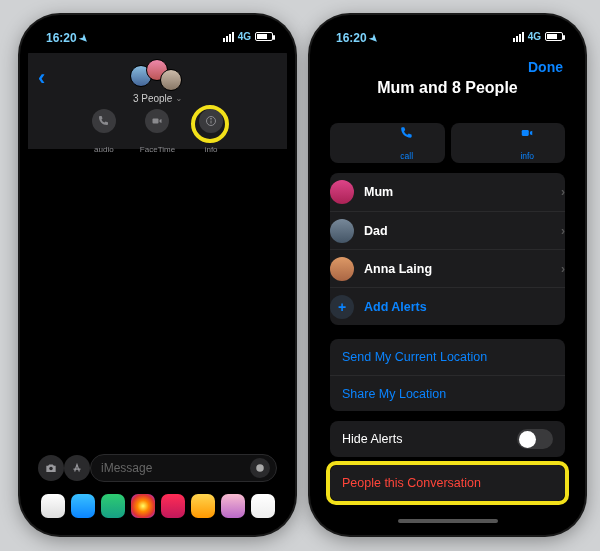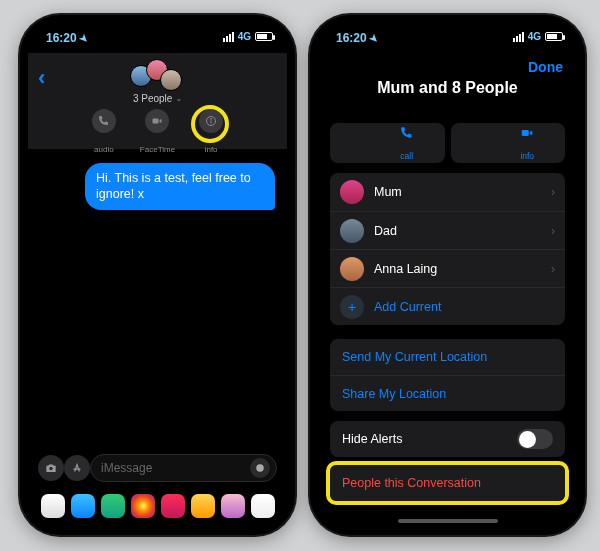--- a/index.html
+++ b/index.html
@@ -62,21 +62,21 @@
   
   .done{ position:absolute; right:14px; top:36px; color:#0a84ff; font-size:14px; font-weight:600;}
   .sheet-title{ position:absolute; left:0; right:0; top:56px; text-align:center; color:#fff; font-size:16px; font-weight:600;}
   .sheet-sub{ position:absolute; left:0; right:0; top:76px; text-align:center; color:#0a84ff; font-size:11px;}
   .actions{ position:absolute; top:100px; left:12px; right:12px; display:flex; gap:6px;}
   .actbtn{ flex:1; height:40px; border-radius:8px; background:#1c1c1e; display:flex; flex-direction:column; align-items:center; justify-content:center; gap:8px;padding-left:39px;}
   .actbtn .ic{ color:#0a84ff; font-size:14px;}
   .actbtn .lb{ color:#0a84ff; font-size:8.5px;}
 
   .plist{ position:absolute; top:150px; left:12px; right:12px; background:#1c1c1e; border-radius:8px; overflow:hidden;}
-  .prow{ height:38px; display:flex; align-items:center; padding:0 10px; position:relative;}
+  .prow{ height:38px; display:flex; align-items:center; padding:0 0; position:relative;font-weight:bold;}
   .prow + .prow{ border-top:1px solid #2a2a2c;}
   .prow .pav{ width:24px; height:24px; border-radius:50%; margin-right:10px;}
   .prow .pn{ color:#fff; font-size:12.5px; flex:1;}
   .prow .chev{ color:#555; font-size:12px;}
   .plist .pav1{background:linear-gradient(#d48,#a25);} .plist .pav2{background:linear-gradient(#789,#456);} .plist .pav3{background:linear-gradient(#d96,#a64);}
   .addrow .plus{ width:24px; height:24px; border-radius:50%; background:#28303a; color:#0a84ff; display:flex; align-items:center; justify-content:center; margin-right:10px; font-size:14px;}
   .addrow .pn{ color:#0a84ff;}
 
   .loclist{ position:absolute; top:316px; left:12px; right:12px; background:#1c1c1e; border-radius:8px; overflow:hidden;}
   .lrow{ height:36px; display:flex; align-items:center; padding:0 12px; color:#0a84ff; font-size:12.5px;}
@@ -156,23 +156,20 @@
                   <line x1="12" y1="11" x2="12" y2="17"></line>
                   <circle cx="12" cy="7.5" r="1" fill="#8a8a8e"></circle>
                 </svg>
             </div>
             <span class="lbl">info</span>
           </div>
         </div>
         <div class="highlight-circle" style="top:52px; left:163px;"></div>
       </div>
 
-      <div class="bubble">
-        <span>Hi. This is a test, feel free to ignore! x</span>
-      </div>
 
       <div class="input-row">
         <div class="ipill">
           <svg width="14" height="14" viewBox="0 0 24 24" fill="#9a9a9e">
               <path d="M4 8h3l2-2h6l2 2h3v11H4z"></path>
               <circle cx="12" cy="13" r="3" fill="#2a2a2c"></circle>
             </svg>
         </div>
         <div class="ipill">
           <svg width="14" height="14" viewBox="0 0 24 24" fill="none" stroke="#9a9a9e" stroke-width="2">
@@ -254,21 +251,21 @@
           <span class="pn">Dad</span>
           <span class="chev">›</span>
         </div>
         <div class="prow">
           <div class="pav pav3"></div>
           <span class="pn">Anna Laing</span>
           <span class="chev">›</span>
         </div>
         <div class="prow addrow">
           <div class="plus">+</div>
-          <span class="pn">Add Current</span>
+          <span class="pn">Add Alerts</span>
         </div>
       </div>
 
       <div class="loclist">
         <div class="lrow">Send My Current Location</div>
         <div class="lrow">Share My Location</div>
       </div>
 
       <div class="hidelist">
         <div class="hrow">

